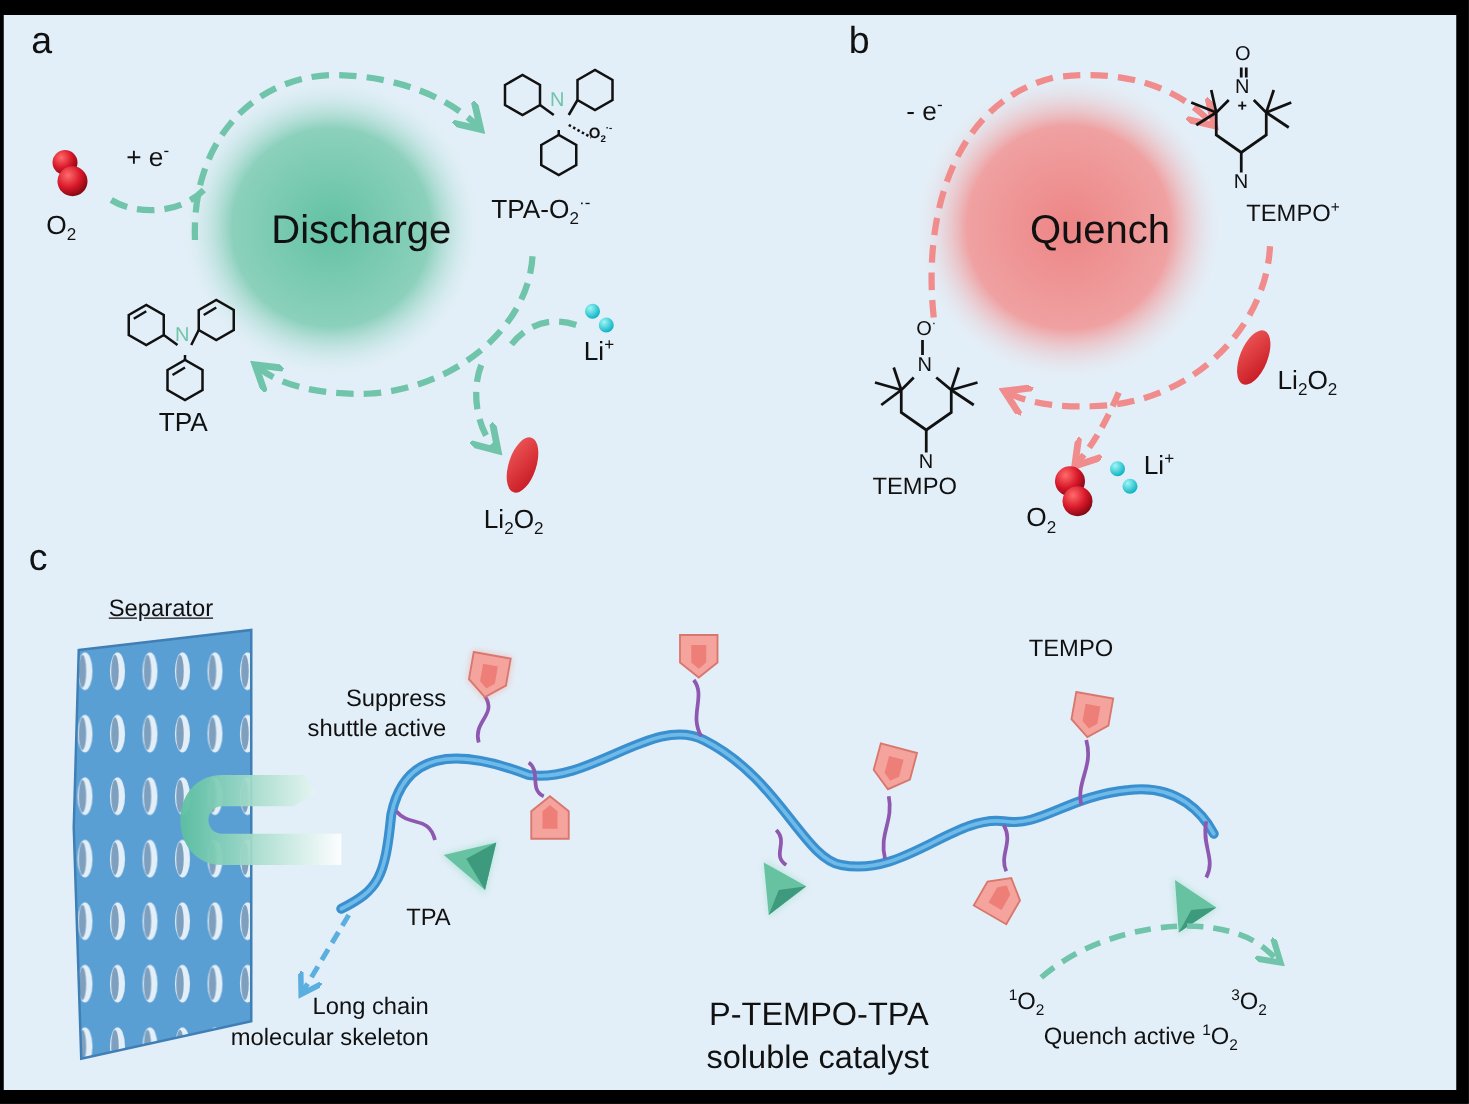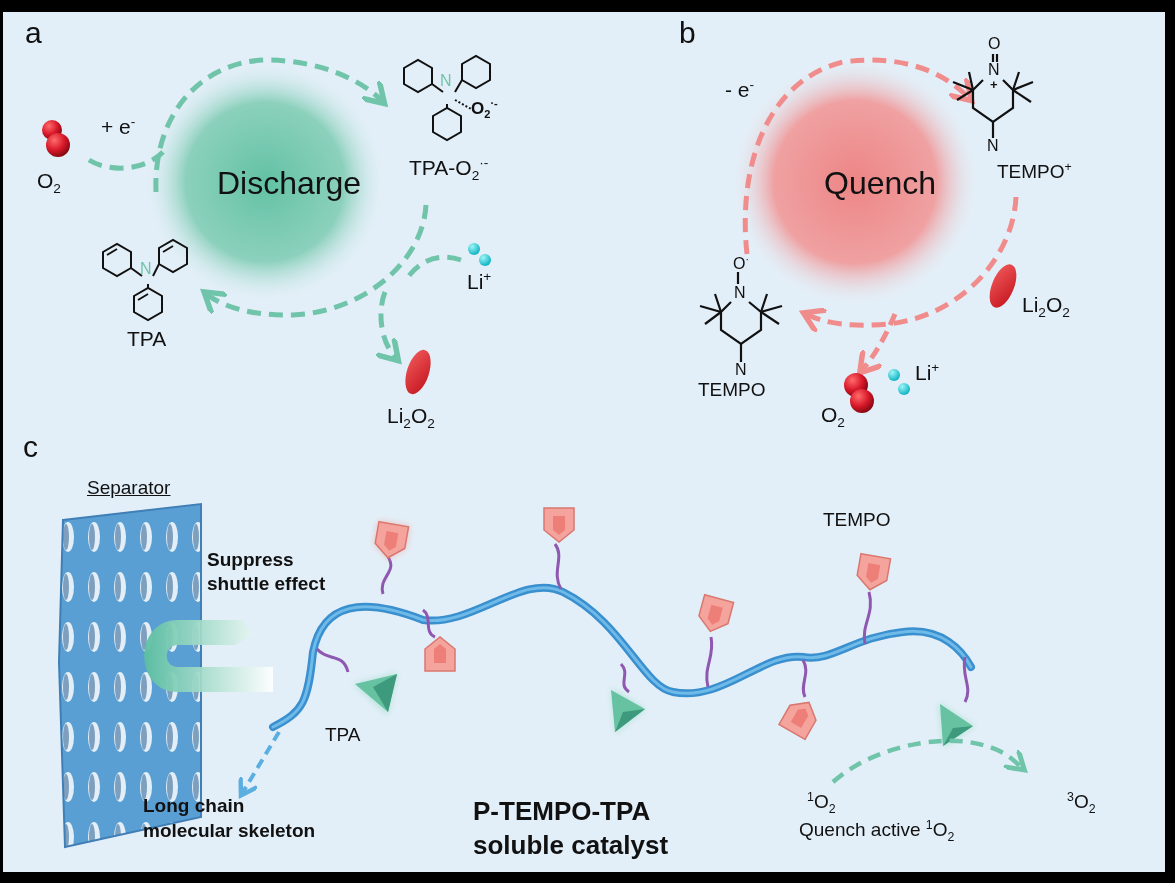--- a/index.html
+++ b/index.html
@@ -5,21 +5,21 @@
   html,body{margin:0;padding:0;background:#000;}
   body{width:1175px;height:883px;position:relative;overflow:hidden;font-family:"Liberation Sans",sans-serif;}
   #canvas{position:absolute;left:3px;top:12px;width:1162px;height:860px;background:#e3eff8;overflow:hidden;}
   svg{position:absolute;left:0;top:0;}
   .lbl{position:absolute;color:#111;white-space:nowrap;line-height:1;}
   .panel-letter{font-size:30px;}
   .big{font-size:32px;}
   .mid{font-size:21px;}
   .sm{font-size:19px;text-align:right;}
   sub,sup{font-size:65%;line-height:0;}
-  .center{text-align:left;font-weight:bold;}
+  .center{text-align:right;}
 </style>
 </head>
 <body>
 
 <div id="canvas">
 
 <svg width="1162" height="860" viewBox="0 0 1162 860">
   <defs>
     <radialGradient id="gGreen" cx="50%" cy="50%" r="50%">
       <stop offset="0%" stop-color="#5bbf9f" stop-opacity="0.95"></stop>
@@ -223,24 +223,24 @@
 
     <path d="M830,770 C870,735 930,725 965,730 C1000,735 1010,748 1018,755" fill="none" stroke="#6fc4a9" stroke-width="4.5" stroke-dasharray="13,8" marker-end="url(#arrG)"></path>
   </g>
 </svg>
 
 <div class="lbl panel-letter" style="left:22px;top:6px;">a</div>
 <div class="lbl big" style="left:214px;top:155px;">Discharge</div>
 <div class="lbl mid" style="left:98px;top:104px;"><span>+ e</span><sup>-</sup></div>
 <div class="lbl mid" style="left:34px;top:158px;"><span>O</span><sub>2</sub></div>
 <div class="lbl mid" style="left:124px;top:316px;">TPA</div>
-<div class="lbl mid" style="left:406px;top:145px;"><span>TPA-O</span><sub>2</sub><sup>·-</sup></div>
+<div class="lbl mid" style="left:390px;top:145px;"><span>TPA-O</span><sub>2</sub><sup>·-</sup></div>
 <div class="lbl" style="left:437px;top:61px;font-size:16px;color:#6fc4a9;">N</div>
 <div class="lbl" style="left:137px;top:249px;font-size:16px;color:#6fc4a9;">N</div>
-<div class="lbl" style="left:468px;top:88px;font-size:17px;font-weight:bold;"><span>O</span><sub>2</sub><sup>·-</sup></div>
+<div class="lbl" style="left:468px;top:88px;font-size:12px;font-weight:bold;"><span>O</span><sub>2</sub><sup>·-</sup></div>
 <div class="lbl mid" style="left:464px;top:259px;"><span>Li</span><sup>+</sup></div>
 <div class="lbl mid" style="left:384px;top:393px;"><span>Li</span><sub>2</sub><span>O</span><sub>2</sub></div>
 
 <div class="lbl panel-letter" style="left:676px;top:6px;">b</div>
 <div class="lbl big" style="left:821px;top:155px;">Quench</div>
 <div class="lbl mid" style="left:722px;top:67px;"><span>- e</span><sup>-</sup></div>
 <div class="lbl sm" style="left:994px;top:150px;"><span>TEMPO</span><sup>+</sup></div>
 <div class="lbl" style="left:985px;top:24px;font-size:16px;">O</div>
 <div class="lbl" style="left:985px;top:50px;font-size:16px;">N</div>
 <div class="lbl" style="left:987px;top:66px;font-size:13px;font-weight:bold;">+</div>
@@ -250,29 +250,29 @@
 <div class="lbl" style="left:731px;top:273px;font-size:16px;">N</div>
 <div class="lbl" style="left:732px;top:350px;font-size:16px;">N</div>
 <div class="lbl mid" style="left:1019px;top:282px;"><span>Li</span><sub>2</sub><span>O</span><sub>2</sub></div>
 <div class="lbl mid" style="left:912px;top:350px;"><span>Li</span><sup>+</sup></div>
 <div class="lbl mid" style="left:818px;top:392px;"><span>O</span><sub>2</sub></div>
 
 <div class="lbl panel-letter" style="left:20px;top:420px;">c</div>
 <div class="lbl sm" style="left:84px;top:466px;text-decoration:underline;">Separator</div>
 <div class="lbl sm center" style="left:204px;top:538px;width:150px;">
   <div>Suppress</div>
-  <div style="margin-top:5px;">shuttle effect</div>
+  <div style="margin-top:5px;">shuttle active</div>
 </div>
 <div class="lbl sm" style="left:322px;top:713px;">TPA</div>
 <div class="lbl sm" style="left:820px;top:498px;">TEMPO</div>
 <div class="lbl center" style="left:470px;top:786px;width:270px;font-size:26px;">
   <div>P-TEMPO-TPA</div>
   <div style="margin-top:8px;">soluble catalyst</div>
 </div>
 <div class="lbl sm center" style="left:140px;top:784px;width:200px;">
   <div>Long chain</div>
   <div style="margin-top:6px;">molecular skeleton</div>
 </div>
 <div class="lbl sm" style="left:804px;top:780px;"><sup>1</sup><span>O</span><sub>2</sub></div>
-<div class="lbl sm" style="left:1064px;top:780px;"><sup>3</sup><span>O</span><sub>2</sub></div>
-<div class="lbl sm" style="left:796px;top:808px;"><span>Quench active </span><sup>1</sup><span>O</span><sub>2</sub></div>
+<div class="lbl sm" style="left:982px;top:780px;"><sup>3</sup><span>O</span><sub>2</sub></div>
+<div class="lbl sm" style="left:832px;top:808px;"><span>Quench active </span><sup>1</sup><span>O</span><sub>2</sub></div>
 
 </div>
 
 </body></html>

